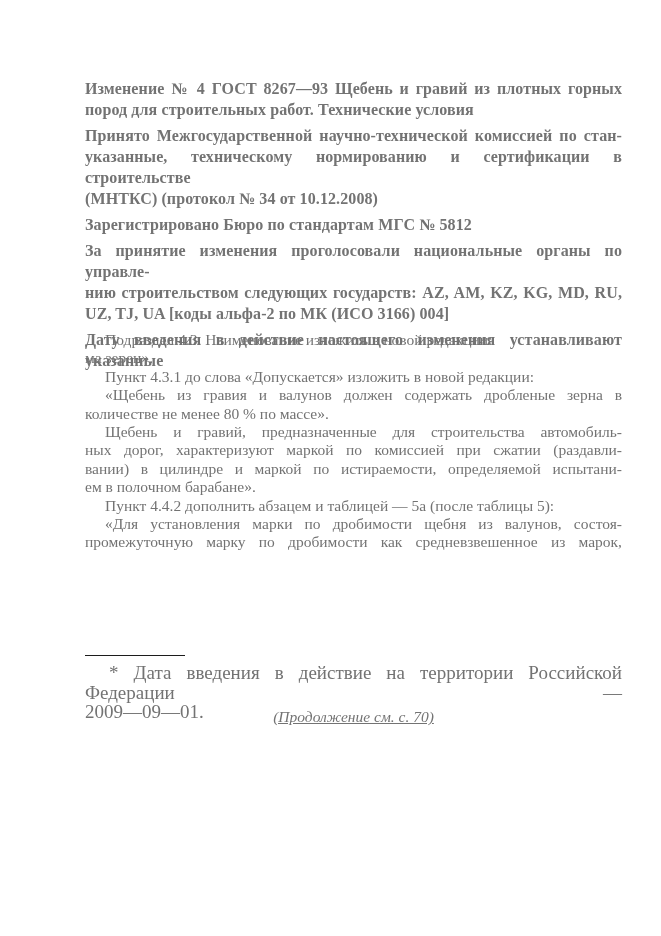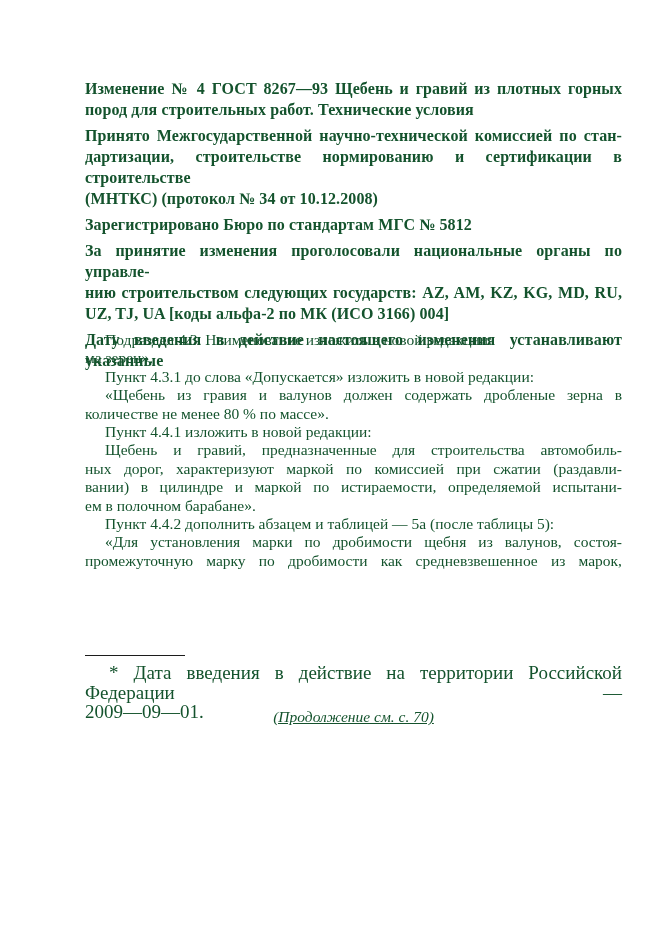--- a/index.html
+++ b/index.html
@@ -5,21 +5,21 @@
   html, body {
     margin: 0;
     padding: 0;
     background: #ffffff;
   }
   .page {
     position: relative;
     width: 661px;
     height: 936px;
     background: #ffffff;
-    color: #14532d;
+    color: #737373;
     font-family: "Liberation Serif", "DejaVu Serif", serif;
     overflow: hidden;
   }
   .col {
     position: absolute;
     left: 85px;
     width: 537px;
   }
   .header-block {
     top: 78px;
@@ -68,21 +68,21 @@
 
 <div class="page">
 
   <div class="col header-block">
       <div class="hp">
         <div class="ln">Изменение № 4 ГОСТ 8267—93 Щебень и гравий из плотных горных</div>
         <div class="ln last">пород для строительных работ. Технические условия</div>
       </div>
       <div class="hp">
         <div class="ln">Принято Межгосударственной научно-технической комиссией по стан-</div>
-        <div class="ln">дартизации, строительстве нормированию и сертификации в строительстве</div>
+        <div class="ln">указанные, техническому нормированию и сертификации в строительстве</div>
         <div class="ln last">(МНТКС) (протокол № 34 от 10.12.2008)</div>
       </div>
       <div class="hp">
         <div class="ln last">Зарегистрировано Бюро по стандартам МГС № 5812</div>
       </div>
       <div class="hp">
         <div class="ln">За принятие изменения проголосовали национальные органы по управле-</div>
         <div class="ln">нию строительством следующих государств: AZ, AM, KZ, KG, MD, RU,</div>
         <div class="ln last">UZ, TJ, UA [коды альфа-2 по МК (ИСО 3166) 004]</div>
       </div>
@@ -97,23 +97,20 @@
       </div>
       <div class="bp">
         <div class="ln last">ма зерен».</div>
       </div>
       <div class="bp">
         <div class="ln ind last">Пункт 4.3.1 до слова «Допускается» изложить в новой редакции:</div>
       </div>
       <div class="bp">
         <div class="ln ind">«Щебень из гравия и валунов должен содержать дробленые зерна в</div>
         <div class="ln last">количестве не менее 80 % по массе».</div>
-      </div>
-      <div class="bp">
-        <div class="ln ind last">Пункт 4.4.1 изложить в новой редакции:</div>
       </div>
       <div class="bp">
         <div class="ln ind">Щебень и гравий, предназначенные для строительства автомобиль-</div>
         <div class="ln">ных дорог, характеризуют маркой по комиссией при сжатии (раздавли-</div>
         <div class="ln">вании) в цилиндре и маркой по истираемости, определяемой испытани-</div>
         <div class="ln last">ем в полочном барабане».</div>
       </div>
       <div class="bp">
         <div class="ln ind last">Пункт 4.4.2 дополнить абзацем и таблицей — 5а (после таблицы 5):</div>
       </div>

